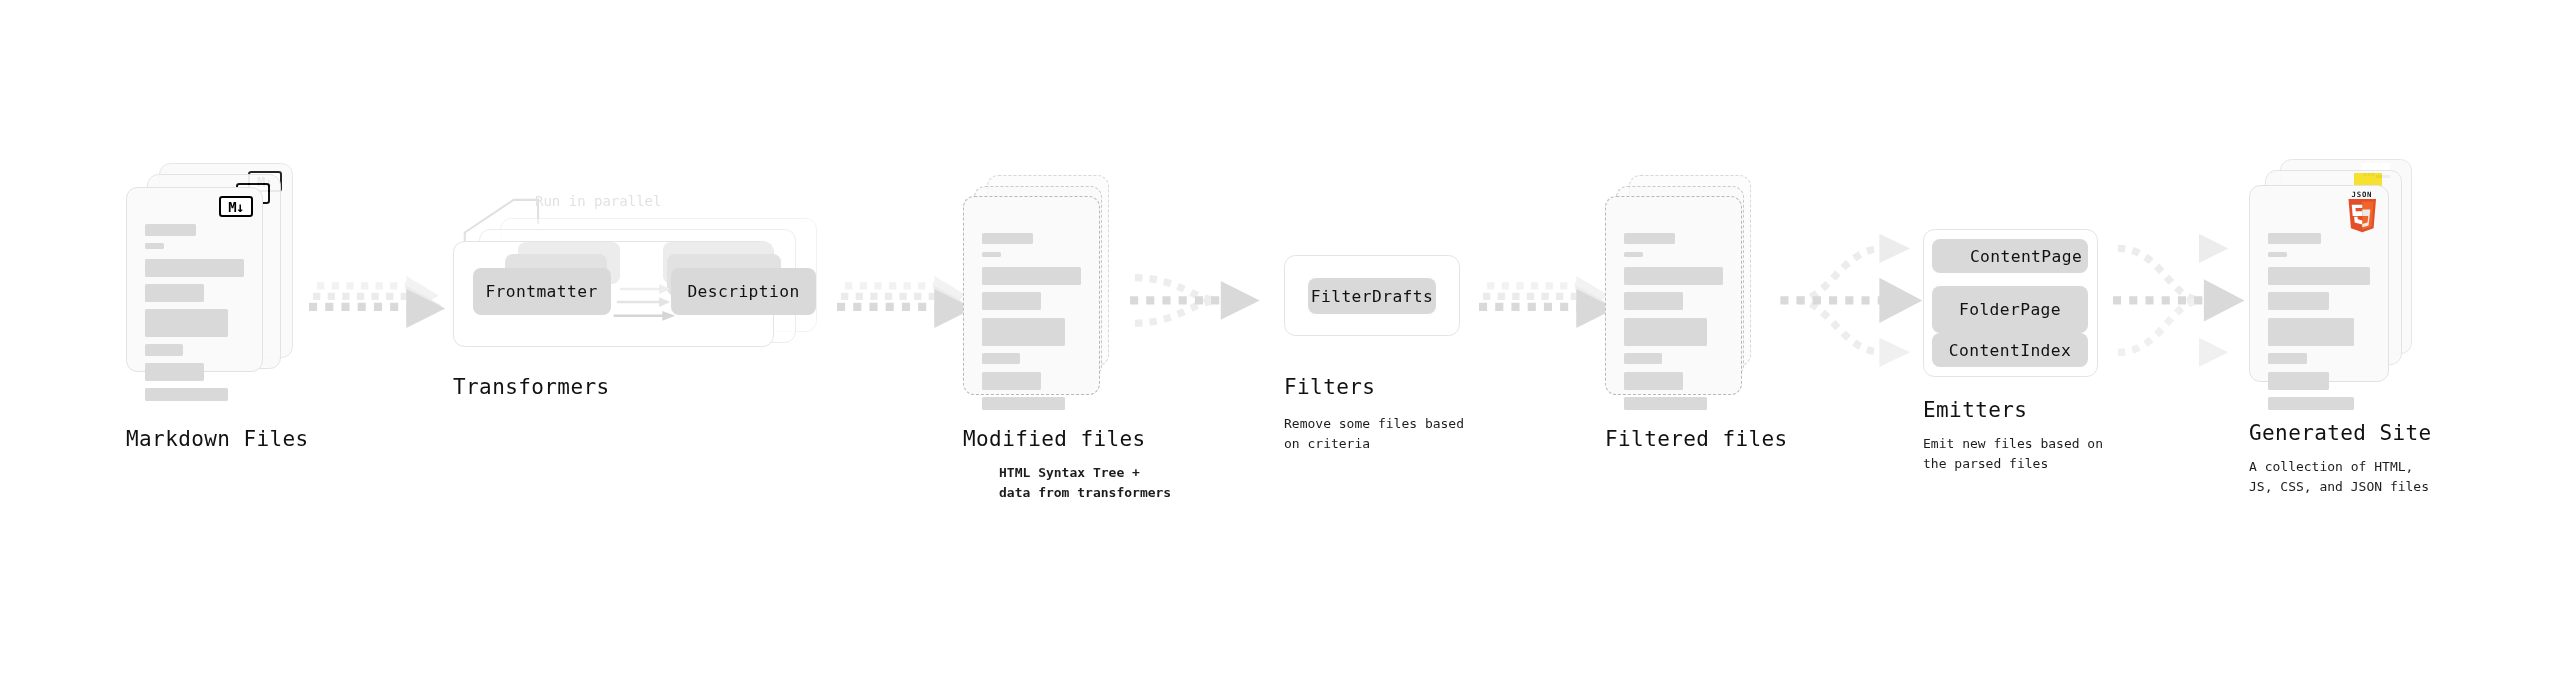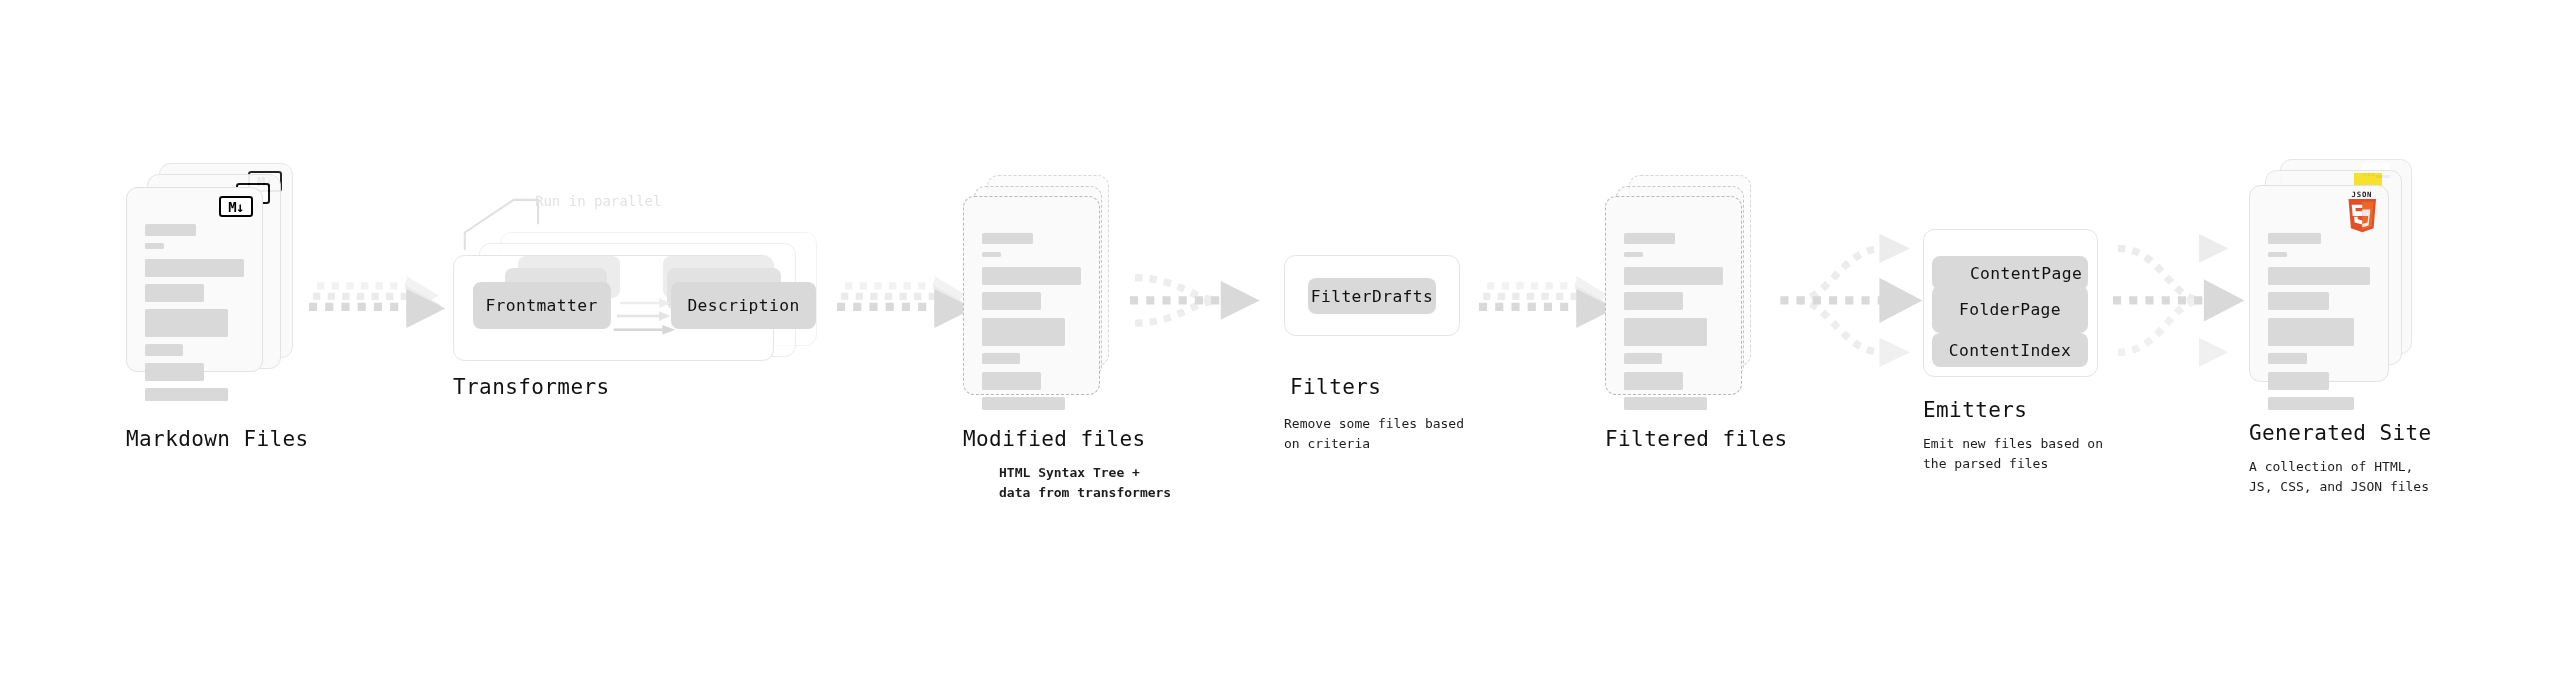--- a/index.html
+++ b/index.html
@@ -133,21 +133,21 @@
       <line x1="0" y1="38" x2="130" y2="38"></line>
     </g>
     <polygon points="120,16 168,40 120,64" fill="#d9d9d9"></polygon>
   </svg>
 
   <svg class="node" style="left:463px; top:195px;" width="98" height="57" viewBox="0 0 120 70">
     <path d="M2,68 L2,46 L62,6 L92,6 L92,36" fill="none" stroke="#e0e0e0" stroke-width="2.5"></path>
   </svg>
   <div class="parallel-label" style="left:535px; top:193px;">Run in parallel</div>
 
-  <div class="node" style="left:453px; top:232px; width:374px; height:154px;">
+  <div class="node" style="left:453px; top:218px; width:374px; height:154px;">
     <div class="groupbox" style="left:47px; top:0px; width:317px; height:114px; opacity:.45;"></div>
     <div class="groupbox" style="left:26px; top:10.6px; width:317px; height:114px; opacity:.7;"></div>
     <div class="groupbox" style="left:0px; top:23px; width:321px; height:106px;"></div>
 
     <div class="chip ghost2" style="left:65px; top:23.6px; width:102px; height:42px; color:transparent;">x</div>
     <div class="chip ghost2" style="left:210px; top:23.6px; width:110px; height:42px; color:transparent;">x</div>
     <div class="chip ghost1" style="left:52px; top:36px; width:102px; height:42px; color:transparent;">x</div>
     <div class="chip ghost1" style="left:214px; top:36px; width:114px; height:42px; color:transparent;">x</div>
 
     <svg class="node" style="left:159px; top:49px;" width="73" height="49" viewBox="0 0 90 60">
@@ -212,21 +212,21 @@
       <path d="M6,68 C60,68 78,40 110,40"></path>
     </g>
     <g stroke="#d9d9d9" stroke-width="10" stroke-dasharray="10 10" fill="none">
       <line x1="0" y1="40" x2="120" y2="40"></line>
     </g>
     <polygon points="112,16 160,40 112,64" fill="#d9d9d9"></polygon>
   </svg>
 
   <div class="groupbox" style="left:1284px; top:255px; width:176px; height:81px;"></div>
   <div class="chip" style="left:1308px; top:278px; width:128px; height:36px;">FilterDrafts</div>
-  <div class="title" style="left:1284px; top:375px;margin-left:6px;">Filters</div>
+  <div class="title" style="left:1284px; top:375px;">Filters</div>
   <div class="sub" style="left:1284px; top:414px;">Remove some files based
 on criteria</div>
 
   <svg class="node" style="left:1479px; top:276px;" width="146" height="65" viewBox="0 0 180 80">
     <g stroke="#f2f2f2" stroke-width="9" stroke-dasharray="9 9" fill="none">
       <line x1="10" y1="12" x2="130" y2="12"></line>
       </g>
     <polygon points="120,0 160,24 120,48" fill="#f2f2f2"></polygon>
     <g stroke="#ebebeb" stroke-width="9" stroke-dasharray="9 9" fill="none">
       <line x1="5" y1="25" x2="130" y2="25"></line>
@@ -265,21 +265,21 @@
       <path d="M20,88 C60,88 76,152 126,152"></path>
     </g>
     <polygon points="122,134 160,152 122,170" fill="#f0f0f0"></polygon>
     <g stroke="#d9d9d9" stroke-width="10" stroke-dasharray="10 10" fill="none">
       <line x1="0" y1="88" x2="130" y2="88"></line>
     </g>
     <polygon points="122,60 175,88 122,116" fill="#d9d9d9"></polygon>
   </svg>
 
   <div class="groupbox" style="left:1923px; top:229px; width:175px; height:148px;"></div>
-  <div class="chip" style="left:1932px; top:256px; width:156px; height:34px;padding-left:32px;">ContentPage</div>
+  <div class="chip" style="left:1932px; top:239px; width:156px; height:34px;padding-left:32px;">ContentPage</div>
   <div class="chip" style="left:1932px; top:286px; width:156px; height:47px;">FolderPage</div>
   <div class="chip" style="left:1932px; top:333px; width:156px; height:34px;">ContentIndex</div>
   <div class="title" style="left:1923px; top:398px;">Emitters</div>
   <div class="sub" style="left:1923px; top:434px;">Emit new files based on
 the parsed files</div>
 
   <svg class="node" style="left:2113px; top:229px;" width="146" height="146" viewBox="0 0 180 180">
     <g stroke="#ececec" stroke-width="9" stroke-dasharray="9 9" fill="none">
       <path d="M6,24 C60,24 70,88 110,88"></path>
     </g>

